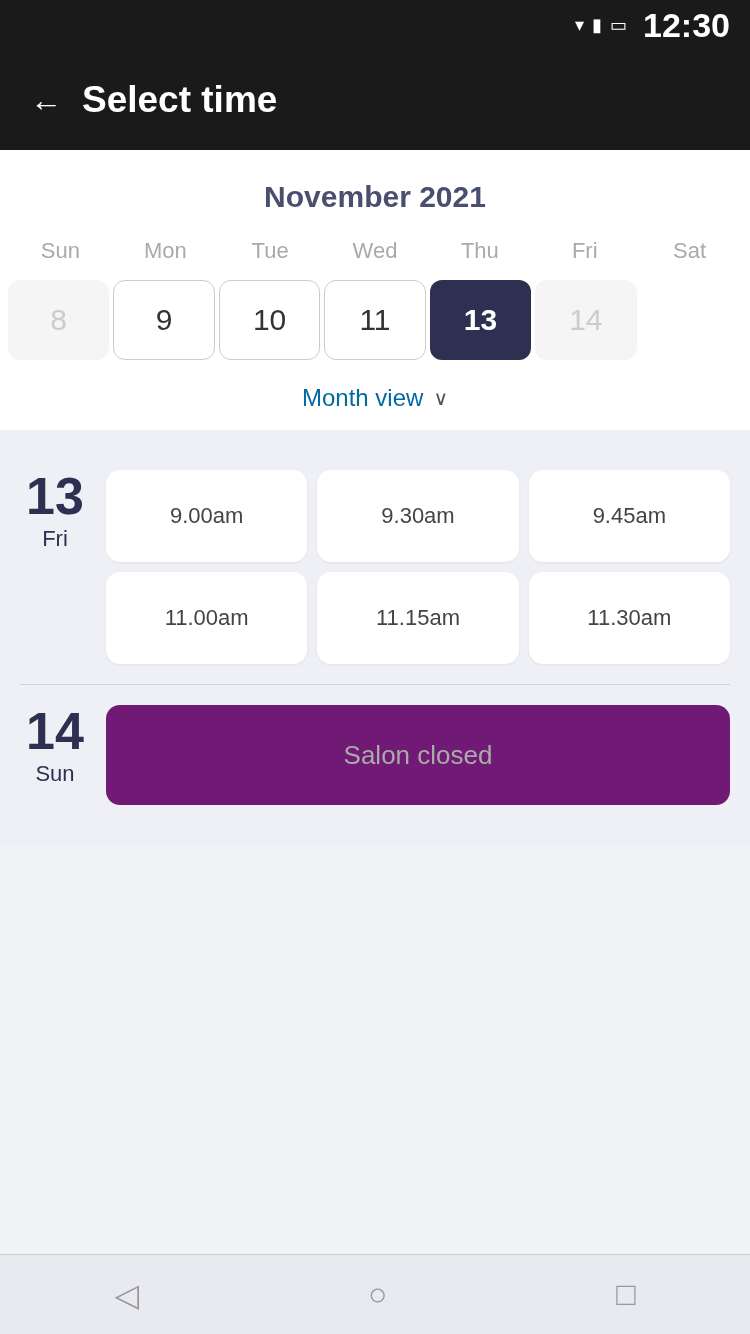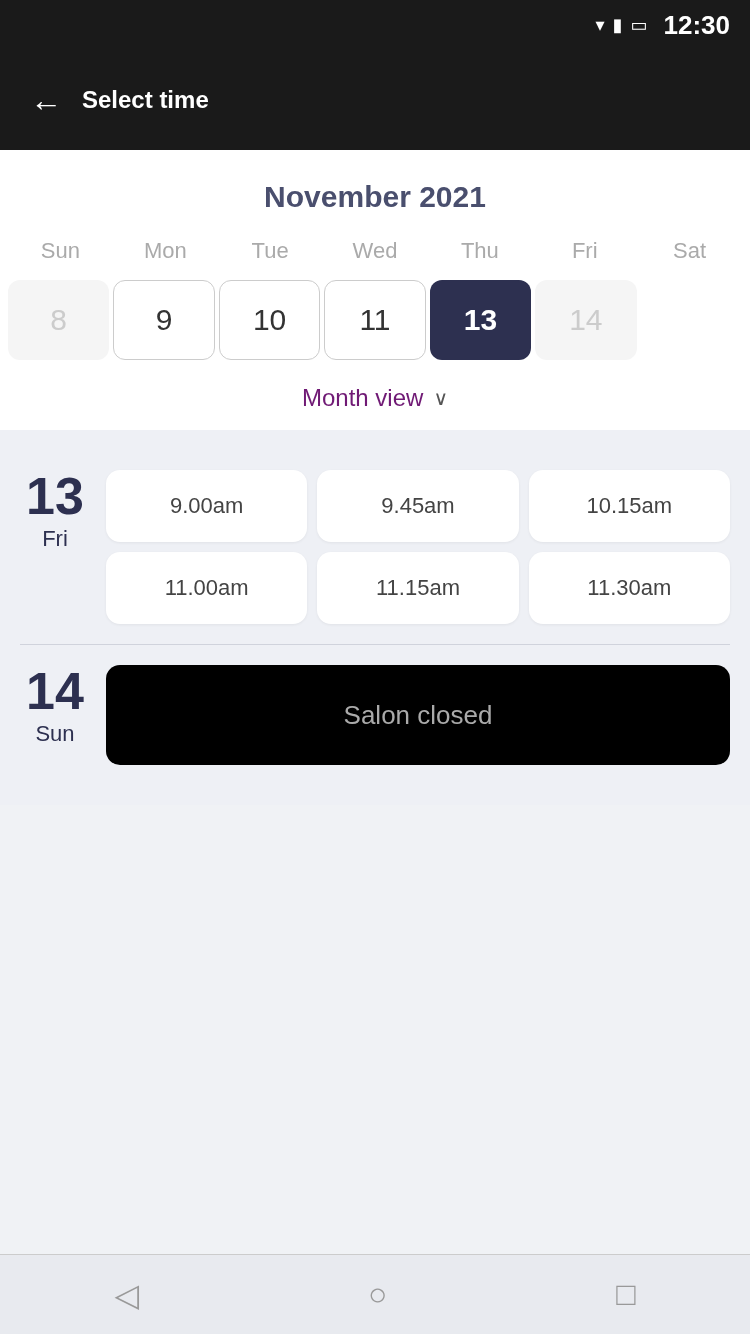--- a/index.html
+++ b/index.html
@@ -22,21 +22,21 @@
       padding: 0 20px;
       gap: 12px;
     }
     .status-bar-icons {
       display: flex;
       align-items: center;
       gap: 8px;
     }
     .status-time {
       color: white;
-      font-size: 26px;
+      font-size: 34px;
       font-weight: 600;
       margin-left: 8px;
     }
     .status-icon {
       color: white;
       font-size: 18px;
     }
 
     
     .header {
@@ -48,21 +48,21 @@
       gap: 20px;
     }
     .back-btn {
       color: white;
       font-size: 32px;
       cursor: pointer;
       font-weight: 300;
     }
     .header-title {
       color: white;
-      font-size: 24px;
+      font-size: 37px;
       font-weight: 700;
     }
 
     
     .calendar-section {
       background: white;
       padding: 20px 0 0 0;
     }
     .month-label {
       text-align: center;
@@ -124,21 +124,21 @@
     .month-view-toggle {
       display: flex;
       align-items: center;
       justify-content: center;
       gap: 10px;
       padding: 10px 0 18px 0;
       cursor: pointer;
     }
     .month-view-label {
       font-size: 24px;
-      color: #701a75;
+      color: #0369a1;
     }
     .chevron-icon {
       font-size: 20px;
       color: #555;
     }
 
     
     .time-section {
       background: #eef0f5;
       padding: 20px 20px;
@@ -173,34 +173,34 @@
     .time-grid {
       flex: 1;
       display: grid;
       grid-template-columns: repeat(3, 1fr);
       gap: 10px;
     }
 
     .time-slot {
       background: white;
       border-radius: 14px;
-      height: 72px;
+      height: 92px;
       display: flex;
       align-items: center;
       justify-content: center;
       font-size: 22px;
       color: #444;
       cursor: pointer;
       font-weight: 400;
       box-shadow: 0 1px 3px rgba(0,0,0,0.06);
     }
 
     .closed-block {
       flex: 1;
-      background: #000000;
+      background: #701a75;
       border-radius: 14px;
       height: 100px;
       display: flex;
       align-items: center;
       justify-content: center;
       font-size: 26px;
       color: #aaa;
     }
 
     .divider {
@@ -277,22 +277,22 @@
 
 <div class="time-section">
 
   <div class="day-block">
     <div class="day-number-col">
       <span class="day-number">13</span>
       <span class="day-name-small">Fri</span>
     </div>
     <div class="time-grid">
       <div class="time-slot">9.00am</div>
+      <div class="time-slot">9.30am</div>
       <div class="time-slot">9.45am</div>
-      <div class="time-slot">10.15am</div>
       <div class="time-slot">11.00am</div>
       <div class="time-slot">11.15am</div>
       <div class="time-slot">11.30am</div>
     </div>
   </div>
 
   <div class="divider"></div>
 
   <div class="day-block">
     <div class="day-number-col">

